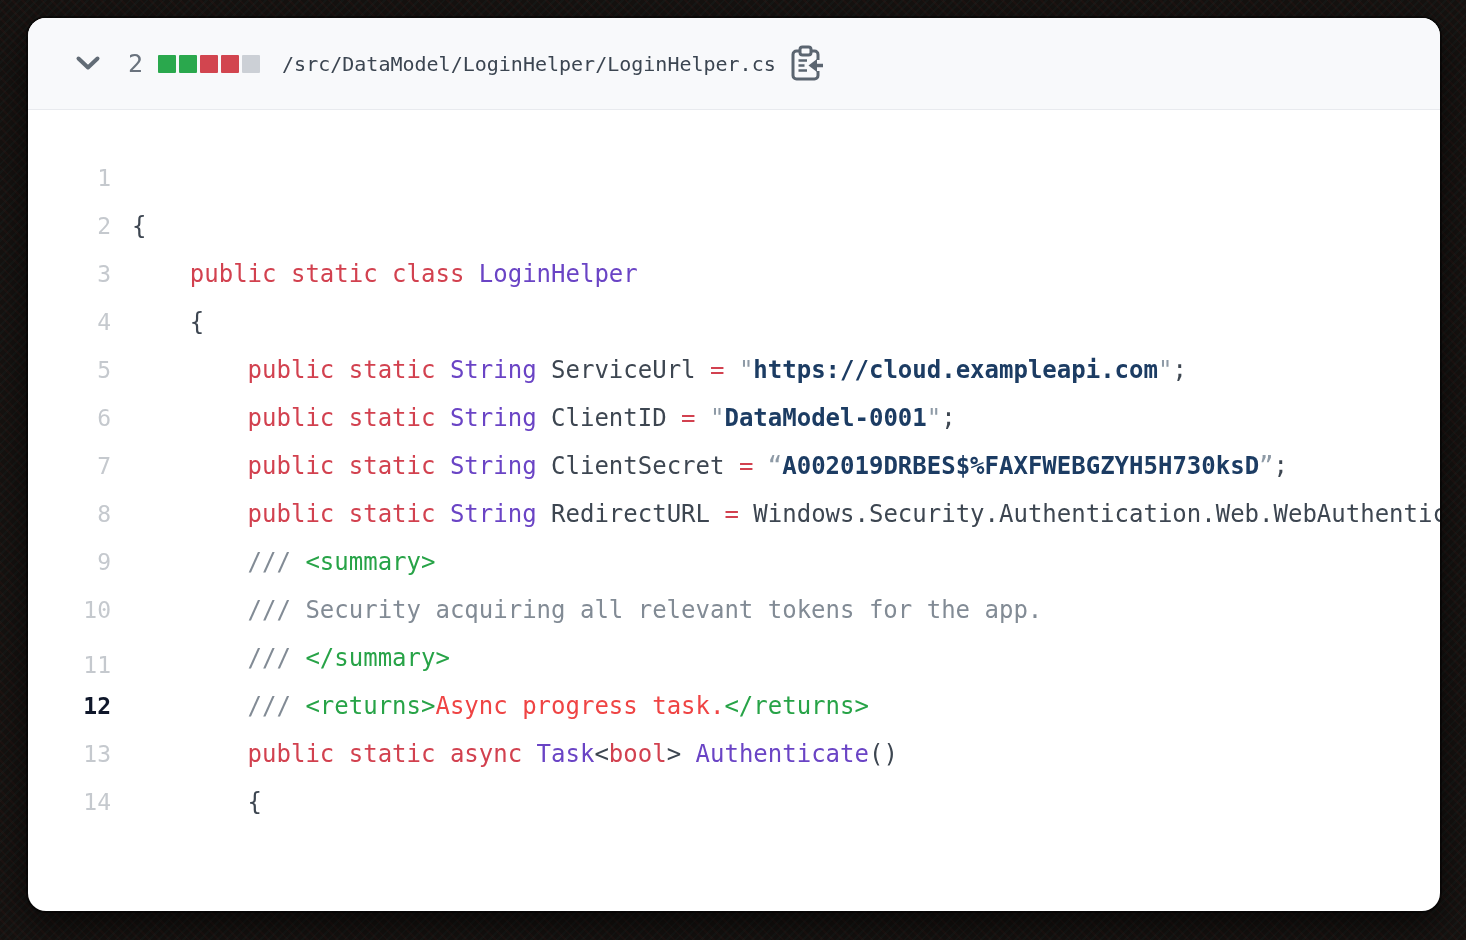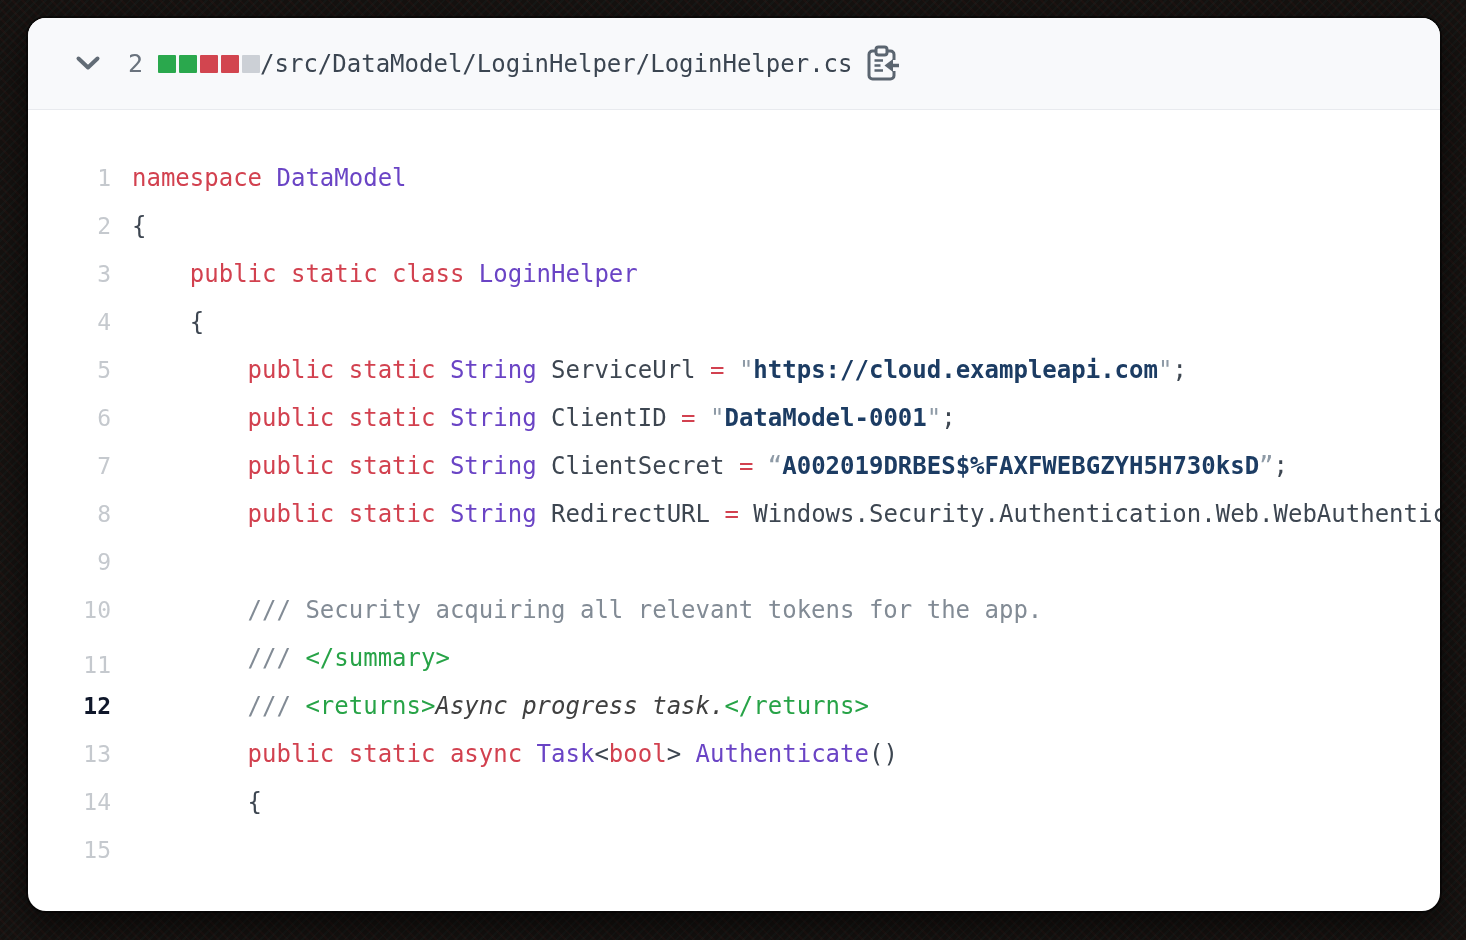--- a/index.html
+++ b/index.html
@@ -18,21 +18,21 @@
     box-shadow:0 0 0 2px rgba(0,0,0,.45), 0 12px 34px rgba(0,0,0,.65);
   }
   .hdr {
     height:92px; background:#f8f9fb; border-bottom:1px solid #e8eaee;
     display:flex; align-items:center; padding:0 28px 0 47px;
   }
   .chev { display:flex; align-items:center; cursor:pointer; }
   .count { font-size:25px; color:#6a737e; margin-left:27px; }
   .squares { display:flex; gap:3px; margin-left:15px; }
   .sq { width:18px; height:18px; border-radius:1px; }
-  .path { font-size:24px; color:#3b4551; white-space:pre; }
+  .path { font-size:20px; color:#3b4551; margin-left:22px; white-space:pre; }
   .clip { margin-left:13px; display:flex; align-items:center; cursor:pointer; }
   .code { padding-top:44px; }
   .line { display:flex; height:48px; align-items:center; }
   .ln { width:83px; flex:none; text-align:right; font-size:23px; color:#c5c9ce; }
   .lc { flex:none; padding-left:21px; white-space:pre; font-size:24px; color:#3d4651; }
 </style>
 </head>
 <body>
 
 <div class="stage">
@@ -63,21 +63,20 @@
           <line x1="21" y1="20.5" x2="35" y2="20.5" stroke="#f8f9fb" stroke-width="11"></line>
           <line x1="25" y1="20.5" x2="34" y2="20.5" stroke="#5b6570" stroke-width="3.6"></line>
           <path d="M19.5 20.5 L28 14 L28 27 Z" fill="#5b6570"></path>
         </svg>
       </span>
     </div>
 
     <div class="code">
         <div class="line">
           <span class="ln" style="color: rgb(197, 201, 206);">1</span>
-          <span class="lc"><span style="color: rgb(210, 65, 79);">namespace</span><span style="color: rgb(61, 70, 81);"> </span><span style="color: rgb(106, 68, 197);">DataModel</span></span>
         </div>
         <div class="line">
           <span class="ln" style="color: rgb(197, 201, 206);">2</span>
           <span class="lc"><span style="color: rgb(61, 70, 81);">{</span></span>
         </div>
         <div class="line">
           <span class="ln" style="color: rgb(197, 201, 206);">3</span>
           <span class="lc"><span style="color: rgb(61, 70, 81);">    </span><span style="color: rgb(210, 65, 79);">public static class</span><span style="color: rgb(61, 70, 81);"> </span><span style="color: rgb(106, 68, 197);">LoginHelper</span></span>
         </div>
         <div class="line">
@@ -95,41 +94,38 @@
         <div class="line">
           <span class="ln" style="color: rgb(197, 201, 206);">7</span>
           <span class="lc"><span style="color: rgb(61, 70, 81);">        </span><span style="color: rgb(210, 65, 79);">public static</span><span style="color: rgb(61, 70, 81);"> </span><span style="color: rgb(106, 68, 197);">String</span><span style="color: rgb(61, 70, 81);"> ClientSecret </span><span style="color: rgb(210, 65, 79);">=</span><span style="color: rgb(61, 70, 81);"> </span><span style="color: rgb(142, 154, 166);">“</span><span style="color: rgb(28, 60, 99); font-weight: bold;">A002019DRBES$%FAXFWEBGZYH5H730ksD</span><span style="color: rgb(142, 154, 166);">”</span><span style="color: rgb(61, 70, 81);">;</span></span>
         </div>
         <div class="line">
           <span class="ln" style="color: rgb(197, 201, 206);">8</span>
           <span class="lc"><span style="color: rgb(61, 70, 81);">        </span><span style="color: rgb(210, 65, 79);">public static</span><span style="color: rgb(61, 70, 81);"> </span><span style="color: rgb(106, 68, 197);">String</span><span style="color: rgb(61, 70, 81);"> RedirectURL </span><span style="color: rgb(210, 65, 79);">=</span><span style="color: rgb(61, 70, 81);"> Windows.Security.Authentication.Web.WebAuthenticatio</span></span>
         </div>
         <div class="line">
           <span class="ln" style="color: rgb(197, 201, 206);">9</span>
+          <span class="lc"><span style="color: rgb(61, 70, 81);">        </span><span style="color: rgb(130, 139, 149);">/// </span><span style="color: rgb(39, 163, 71);">&lt;summary&gt;</span></span>
         </div>
         <div class="line">
           <span class="ln" style="color: rgb(197, 201, 206);">10</span>
           <span class="lc"><span style="color: rgb(61, 70, 81);">        </span><span style="color: rgb(130, 139, 149);">/// Security acquiring all relevant tokens for the app.</span></span>
         </div>
         <div class="line">
           <span class="ln" style="color: rgb(197, 201, 206); margin-top: 13px;">11</span>
           <span class="lc"><span style="color: rgb(61, 70, 81);">        </span><span style="color: rgb(130, 139, 149);">/// </span><span style="color: rgb(39, 163, 71);">&lt;/summary&gt;</span></span>
         </div>
         <div class="line">
           <span class="ln" style="color: #0f172a; font-weight: bold;">12</span>
-          <span class="lc"><span style="color: rgb(61, 70, 81);">        </span><span style="color: rgb(130, 139, 149);">/// </span><span style="color: rgb(39, 163, 71);">&lt;returns&gt;</span><span style="color: #404040; font-style: italic;">Async progress task.</span><span style="color: rgb(39, 163, 71);">&lt;/returns&gt;</span></span>
+          <span class="lc"><span style="color: rgb(61, 70, 81);">        </span><span style="color: rgb(130, 139, 149);">/// </span><span style="color: rgb(39, 163, 71);">&lt;returns&gt;</span><span style="color: #ef4444;">Async progress task.</span><span style="color: rgb(39, 163, 71);">&lt;/returns&gt;</span></span>
         </div>
         <div class="line">
           <span class="ln" style="color: rgb(197, 201, 206);">13</span>
           <span class="lc"><span style="color: rgb(61, 70, 81);">        </span><span style="color: rgb(210, 65, 79);">public static async</span><span style="color: rgb(61, 70, 81);"> </span><span style="color: rgb(106, 68, 197);">Task</span><span style="color: rgb(61, 70, 81);">&lt;</span><span style="color: rgb(210, 65, 79);">bool</span><span style="color: rgb(61, 70, 81);">&gt; </span><span style="color: rgb(106, 68, 197);">Authenticate</span><span style="color: rgb(61, 70, 81);">()</span></span>
         </div>
         <div class="line">
           <span class="ln" style="color: rgb(197, 201, 206);">14</span>
           <span class="lc"><span style="color: rgb(61, 70, 81);">        {</span></span>
         </div>
-        <div class="line">
-          <span class="ln" style="color: rgb(197, 201, 206);">15</span>
-          <span class="lc"></span>
-        </div>
       </div>
 
   </div>
 </div>
 
 </body></html>

